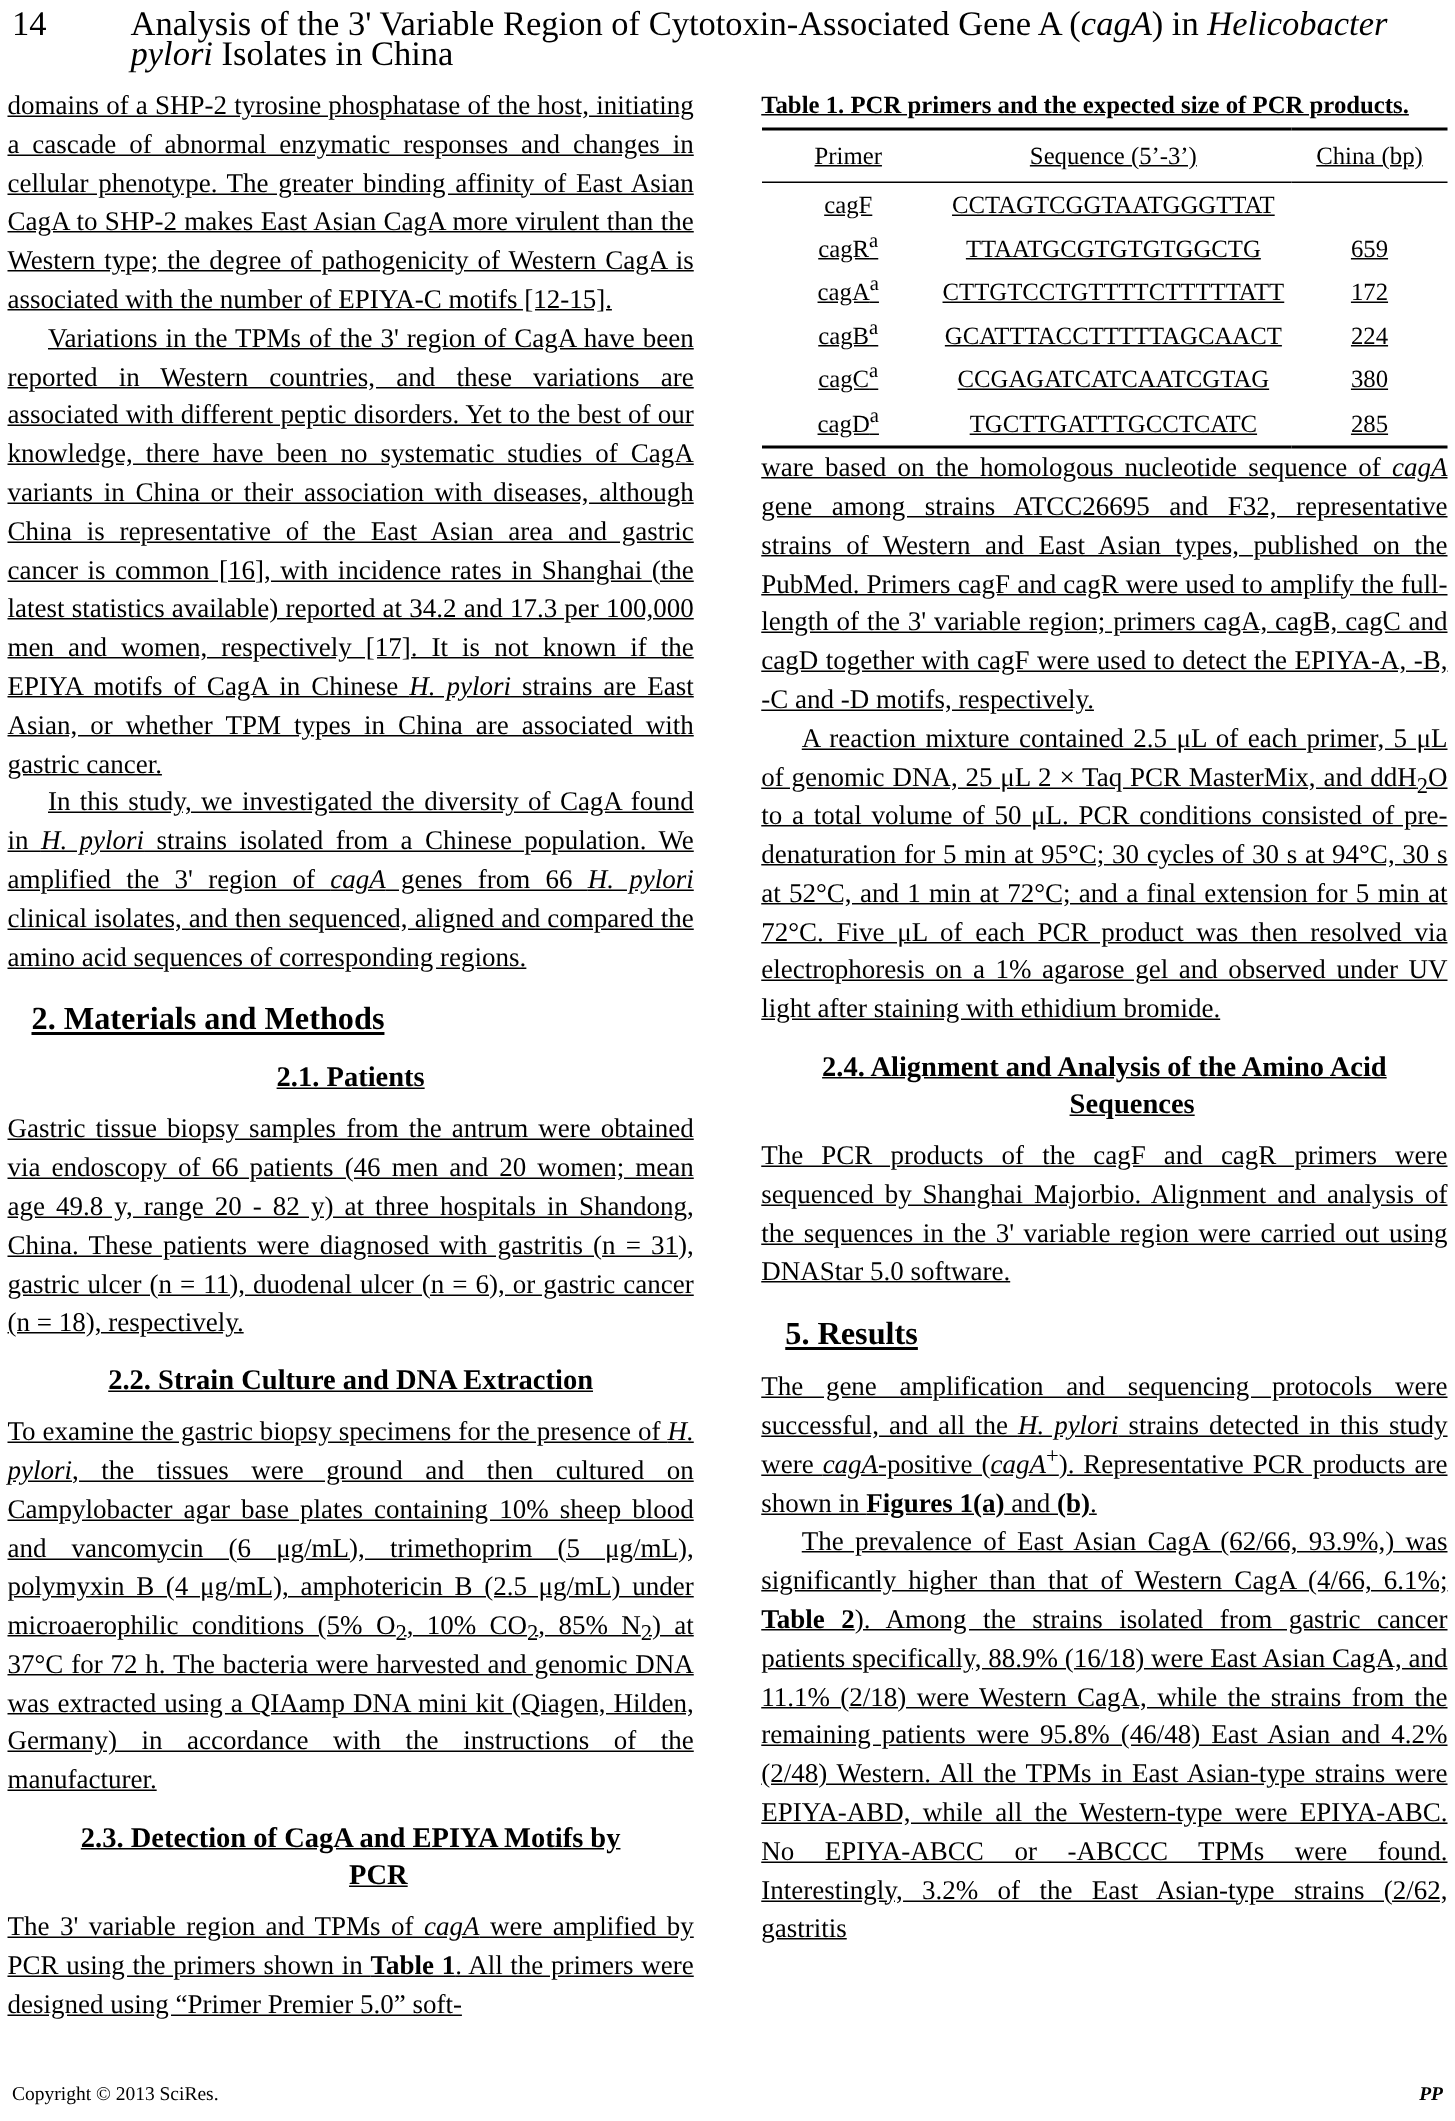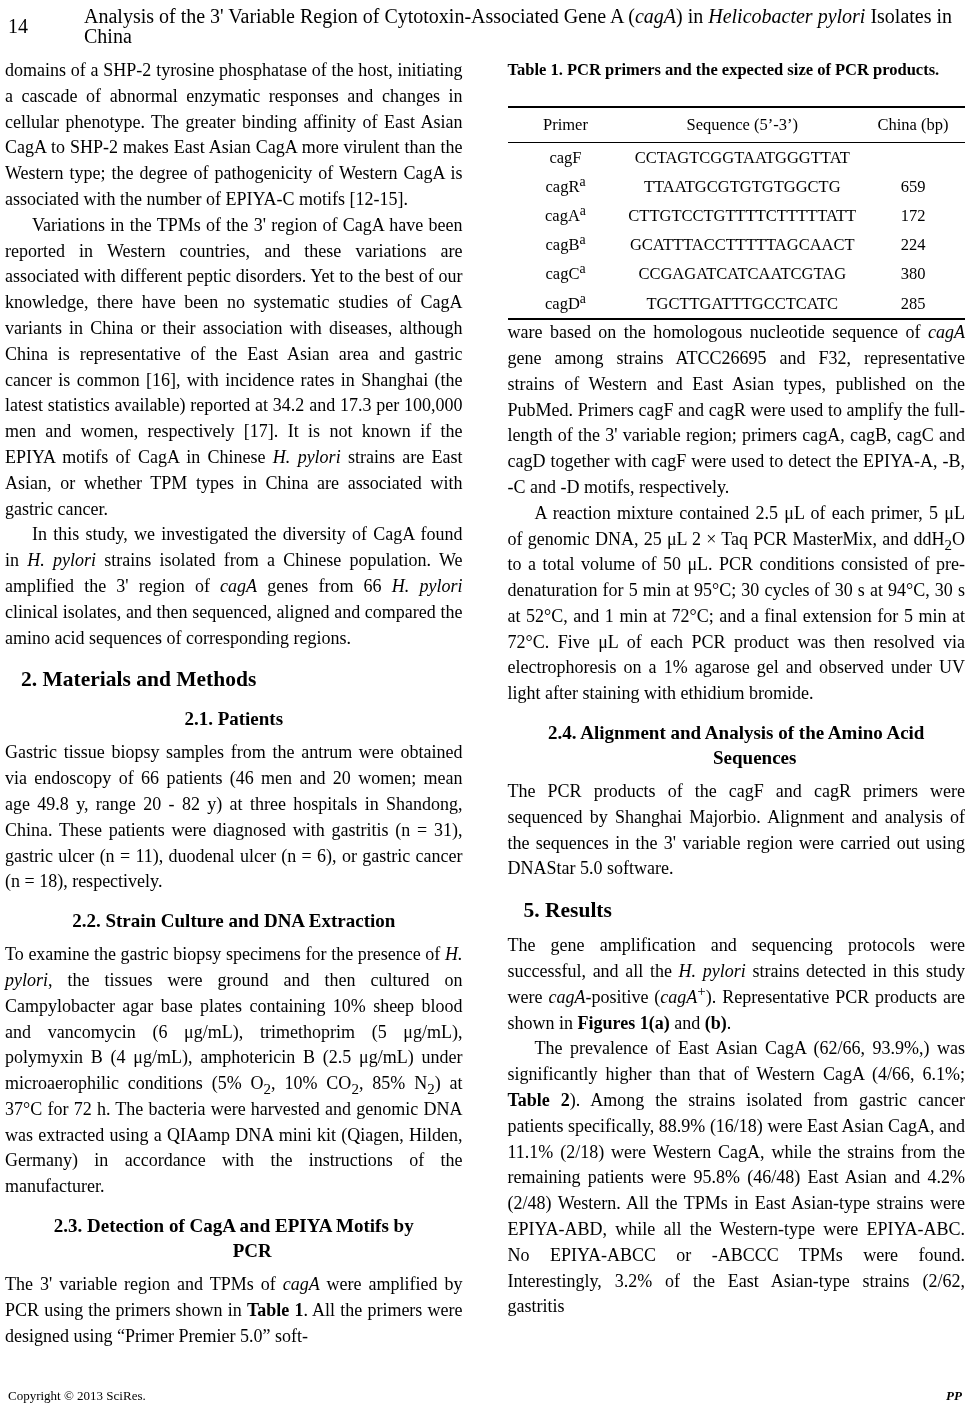--- a/index.html
+++ b/index.html
@@ -4,29 +4,29 @@
 <style>
   html, body { margin:0; padding:0; }
   body {
     width: 970px; height: 1414px;
     background: #ffffff; color: #000000;
     font-family: "Liberation Serif", serif;
     position: relative; overflow: hidden;
   }
   .page-header {
     position: absolute; top: 6px; left: 8px; right: 8px;
-    display: flex; align-items: center;
-    font-size: 20px; line-height: 20px;
+    display: flex; align-items: flex-start;
+    font-size: 23px; line-height: 20px;
   }
   .page-number { flex: 0 0 auto; }
   .running-title { margin-left: 56px; }
 
   .columns {
     position: absolute; top: 58px; left: 5px;
-    width: 960px; display: flex; gap: 45px;
+    width: 960px; display: flex; gap: 45px; text-decoration: underline;
   }
   .col {
     width: 458px;
     font-size: 18px; line-height: 25.8px;
     text-align: justify;
   }
   .col p { margin: 0; }
   .p-indent { text-indent: 27px; }
 
   .sec-h1 {
@@ -40,21 +40,21 @@
     text-align: center;
     padding-left: 37px; text-indent: -37px;
   }
 
   .tbl-caption {
     font-weight: bold; font-size: 16.5px; line-height: 23px;
     text-align: justify; margin: 2px 0 0 0;
   }
   table.primer-table {
     width: 100%; border-collapse: collapse;
-    margin-top: 25px;
+    margin-top: 4px;
     border-top: 2px solid #000; border-bottom: 2px solid #000;
     font-size: 16.5px; line-height: 20px;
   }
   table.primer-table th {
     font-weight: normal; text-align: center;
     padding: 7px 2px; border-bottom: 1px solid #000;
   }
   table.primer-table td {
     text-align: center; padding: 4.6px 2px;
   }

